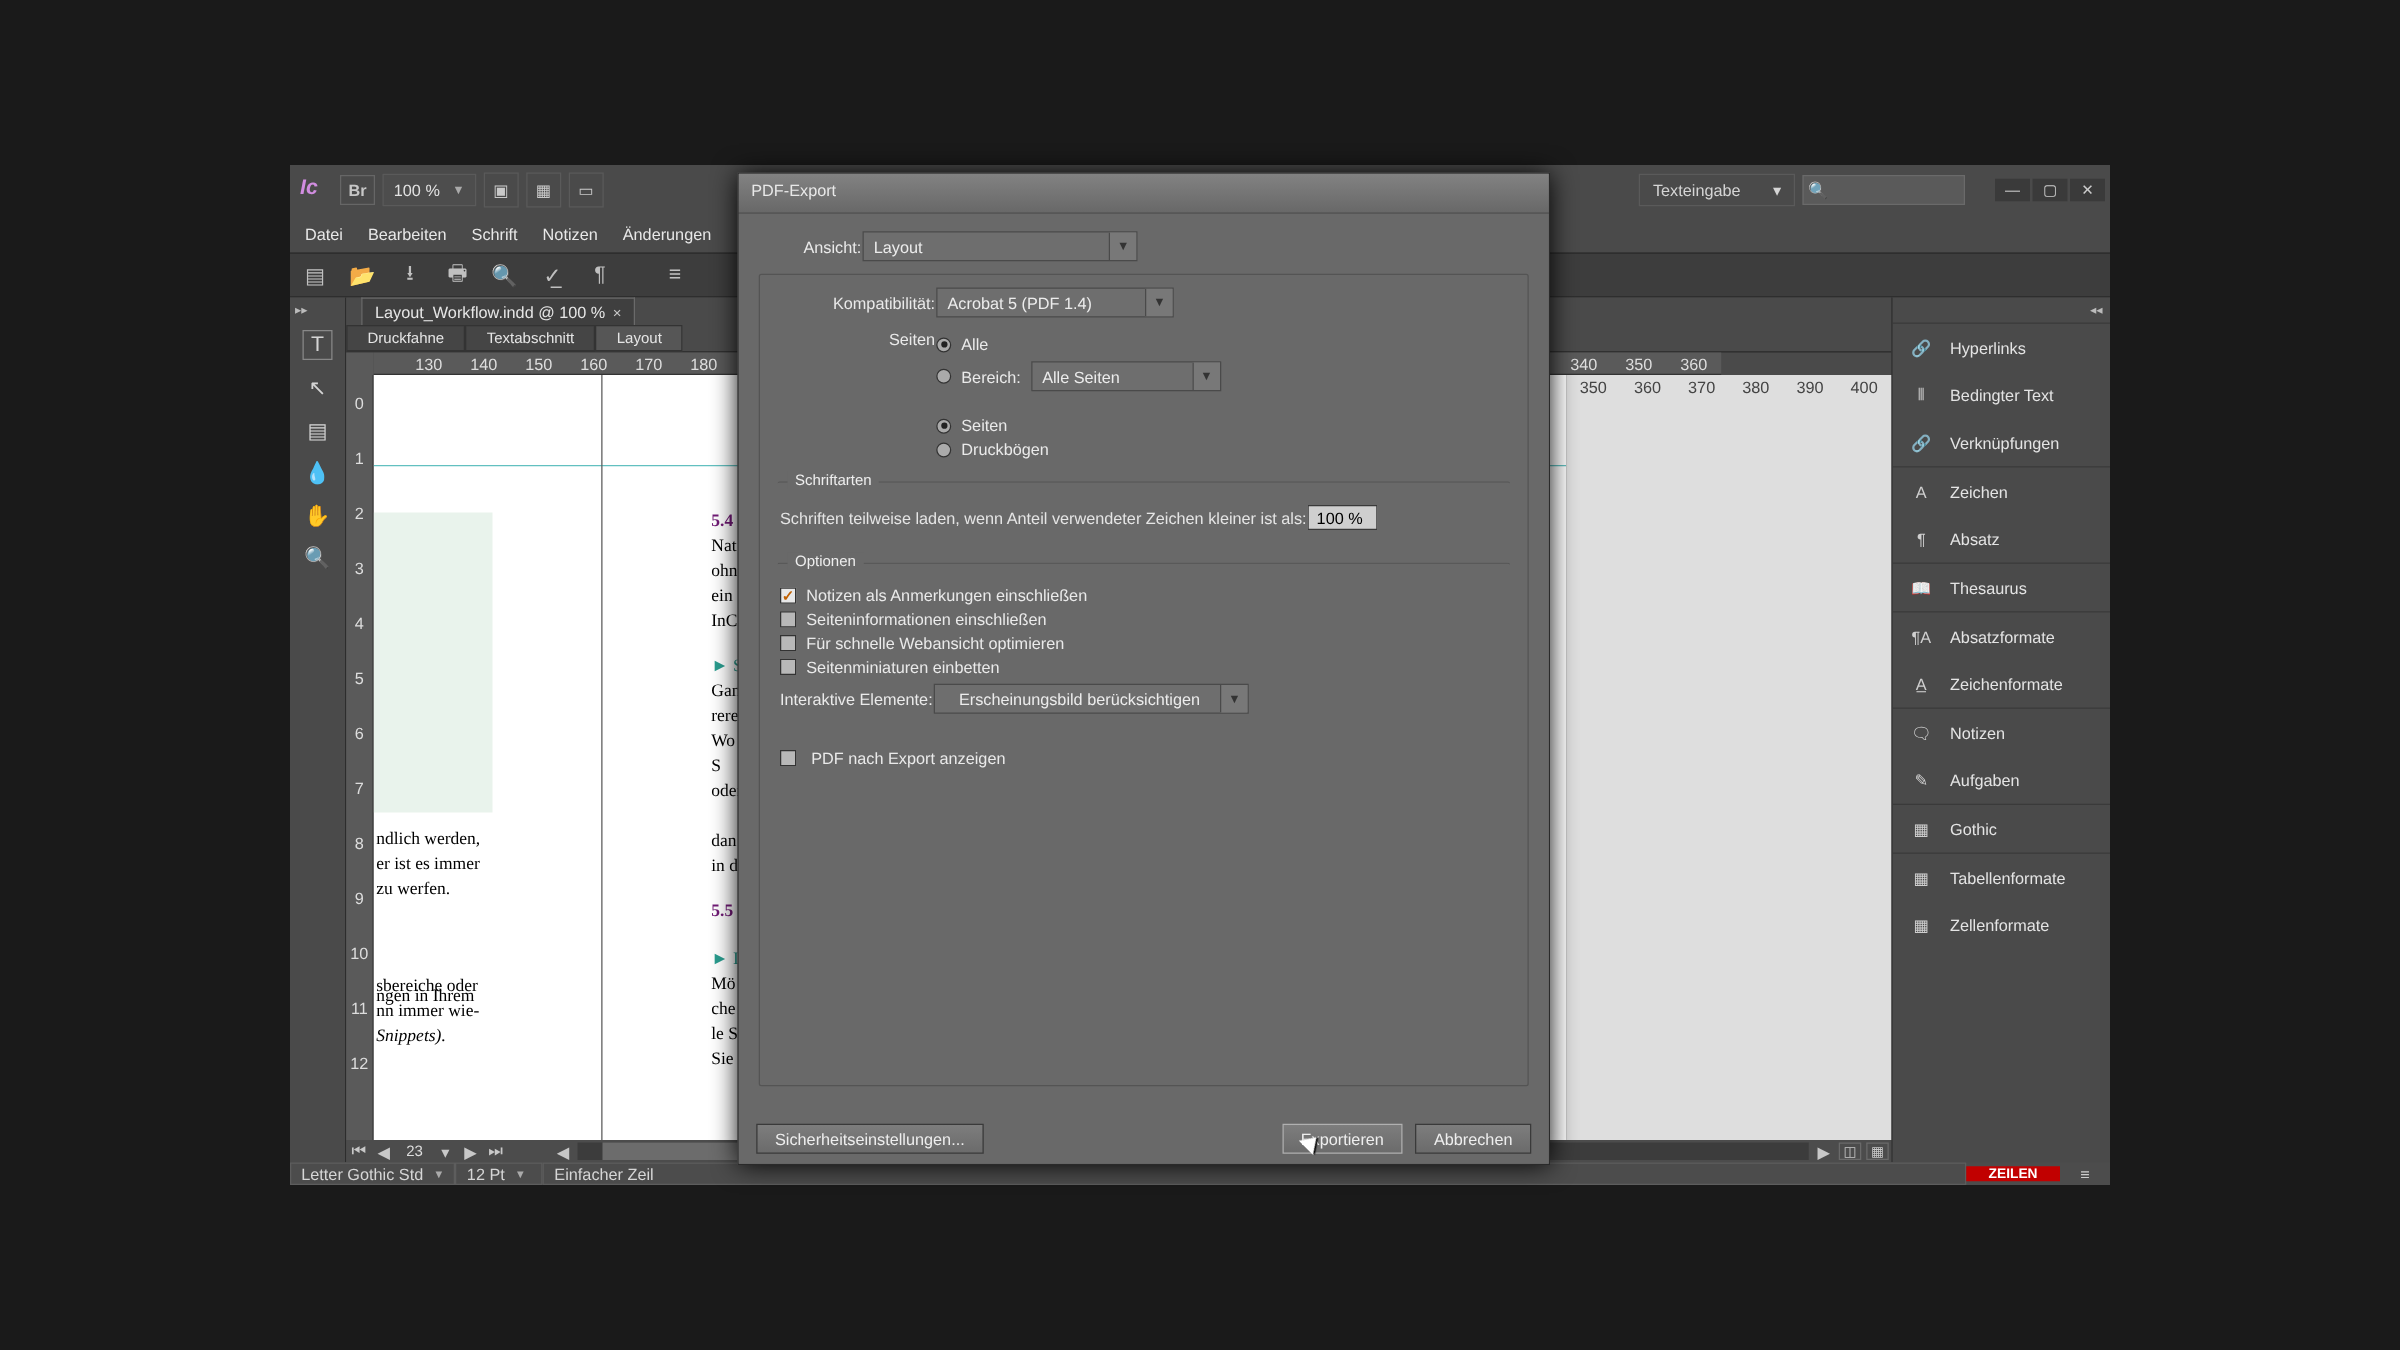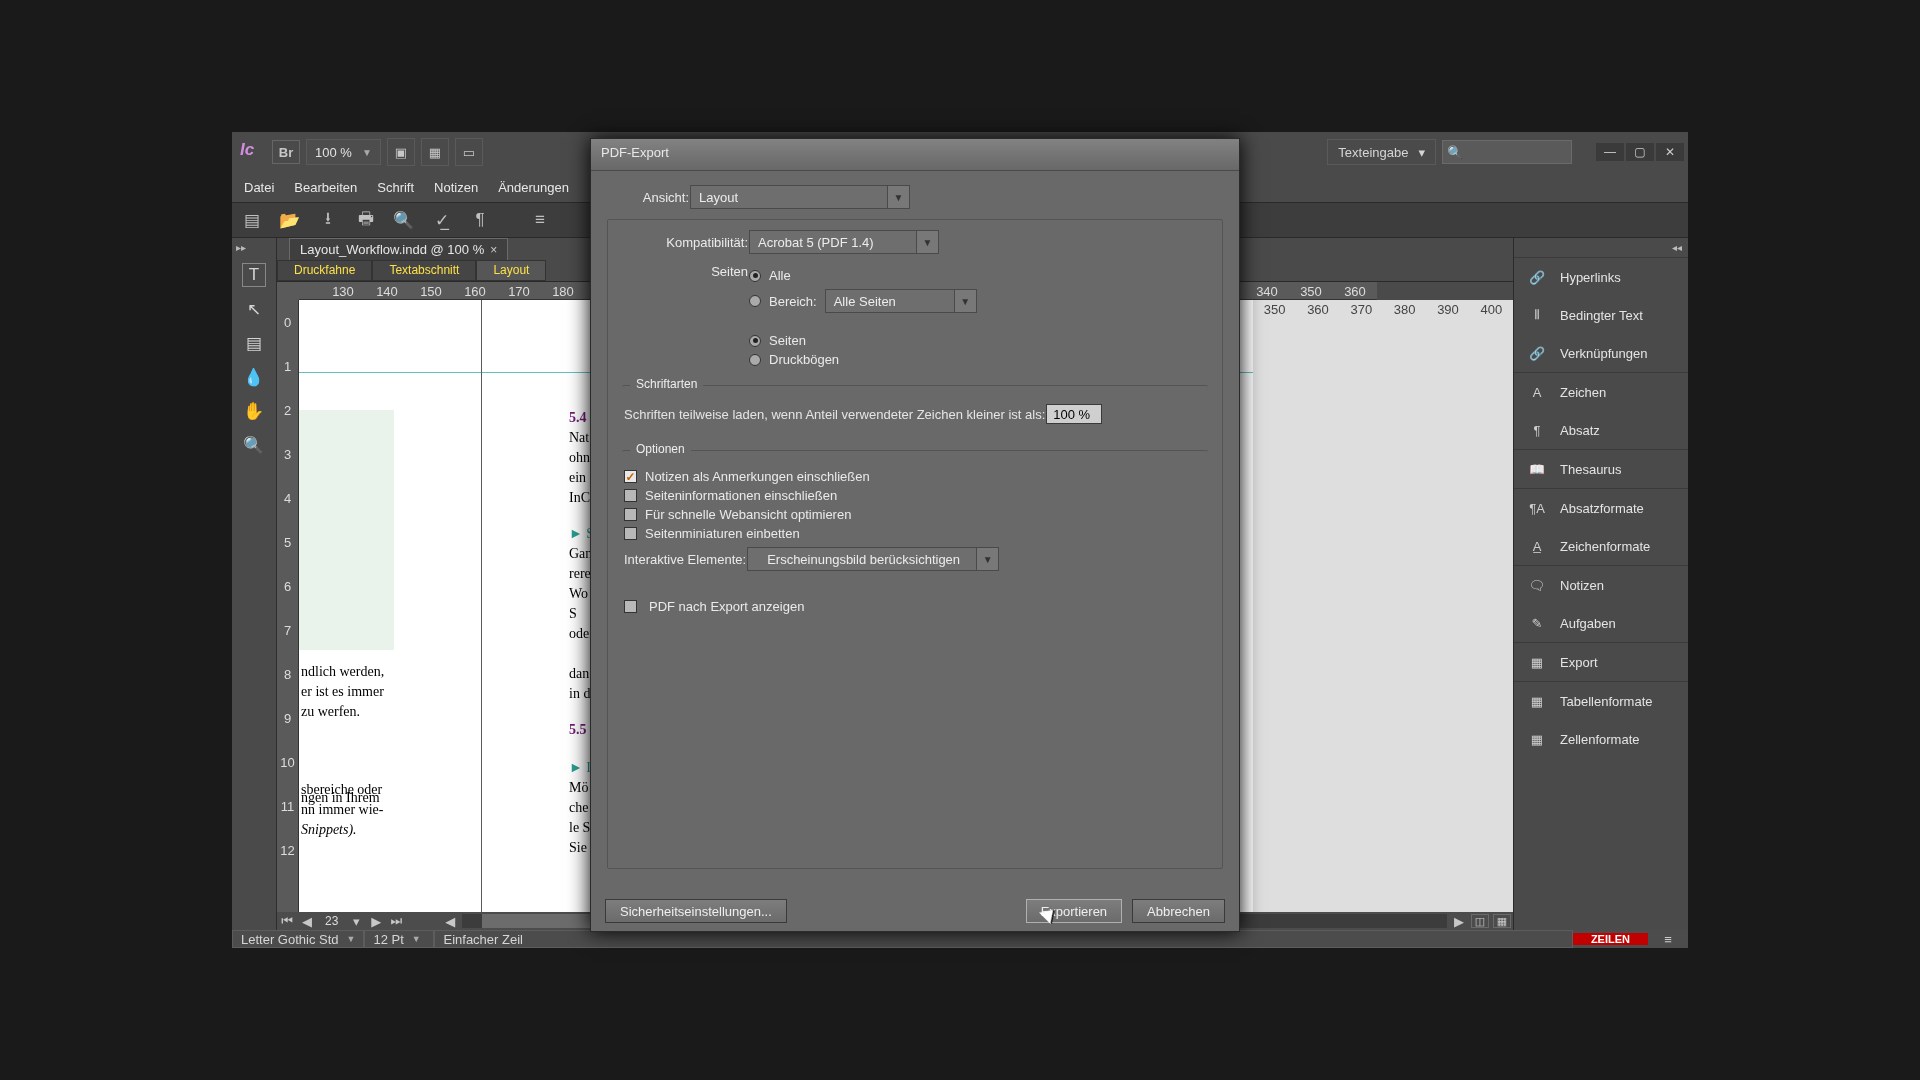--- a/index.html
+++ b/index.html
@@ -7,21 +7,21 @@
 .app-wrapper { width: 1456px; height: 816px; background: #4d4d4d; position: relative; }
 
 
 .title-bar { height: 40px; background: #4a4a4a; display: flex; align-items: center; padding: 0 4px; gap: 6px; }
 .app-logo { width: 30px; height: 26px; color: #d18de0; font-weight: bold; font-size: 17px; font-style: italic; padding: 1px 4px; }
 .br-btn { width: 28px; height: 24px; color: #c7c7c7; font-weight: bold; border: 1px solid #666; display:flex; align-items:center; justify-content:center; }
 .zoom-combo { display: flex; align-items: center; background: #4d4d4d; border: 1px solid #5a5a5a; height: 26px; padding: 0 8px; color: #e2e2e2; gap: 10px; }
 .zoom-combo .chev { font-size: 10px; color: #aaa; }
 .tb-ico { width: 28px; height: 28px; border: 1px solid #5a5a5a; display:flex; align-items:center; justify-content:center; color:#c8c8c8; }
 .title-spacer { flex: 1; }
-.workspace-dd { display:flex; align-items:center; gap:10px; height: 26px; border:1px solid #5a5a5a; padding: 0 10px; color:#d5d5d5; }
+.workspace-dd { display:flex; align-items:center; gap:26px; height: 26px; border:1px solid #5a5a5a; padding: 0 10px; color:#d5d5d5; }
 .search-box { width: 130px; height: 24px; background: #5a5a5a; border:1px solid #6a6a6a; display:flex; align-items:center; padding:0 4px; color:#999; }
 .window-controls { display:flex; gap:2px; margin-left: 18px; }
 .winctl { width: 28px; height: 18px; background:#3a3a3a; color:#ccc; display:flex; align-items:center; justify-content:center; font-size: 12px; }
 
 
 .menu-bar { height: 30px; background:#4a4a4a; display:flex; align-items:center; padding: 0 12px; gap: 20px; color: #e8e8e8; }
 .menu-bar span { cursor: default; }
 
 
 .icon-toolbar { height: 36px; background:#3d3d3d; border-top:1px solid #2a2a2a; border-bottom:1px solid #2a2a2a; display:flex; align-items:center; padding:0 10px; gap:18px; color:#c0c0c0; }
@@ -33,21 +33,21 @@
 .tool-strip .dbl-chev { font-size:10px; color:#bbb; align-self: flex-start; margin-left:4px; }
 .tool-strip .tool { width:24px; height:24px; color:#d4d4d4; display:flex; align-items:center; justify-content:center; font-size:17px; }
 .tool.sel { border:1px solid #888; }
 
 .doc-area { flex:1; background:#4a4a4a; position:relative; display:flex; flex-direction:column; }
 .doc-tab-row { height: 22px; display:flex; align-items:center; padding-left:12px; }
 .doc-tab { height:22px; background:#3f3f3f; color:#e6e6e6; font-size:12px; padding:0 10px; display:flex; align-items:center; gap:6px; border-top:1px solid #6a6a6a; border-left:1px solid #6a6a6a; border-right:1px solid #6a6a6a;}
 .doc-tab .x { font-size:12px; color:#c9c9c9; }
 
 .view-tabs { height: 22px; display:flex; border-bottom:1px solid #2a2a2a; }
-.view-tabs .vt { padding: 2px 16px; background:#454545; color:#fde047; border:1px solid #333; font-size:12px;}
+.view-tabs .vt { padding: 2px 16px; background:#454545; color:#e5e5e5; border:1px solid #333; font-size:12px;}
 .view-tabs .vt.act { background:#565656;}
 
 .ruler-h { height:18px; background:#5a5a5a; color:#ddd; font-size:10px; display:flex; align-items:flex-end; padding-left:22px; overflow:hidden; position:relative; border-bottom:1px solid #333;}
 .ruler-h .tick { width:44px; text-align:center; flex:none;}
 .ruler-zero { width:22px; background:#5a5a5a; }
 
 .canvas-wrap { flex:1; display:flex; position:relative; }
 .ruler-v { width:22px; background:#5a5a5a; color:#ddd; font-size:10px; display:flex; flex-direction:column; align-items:center; border-right:1px solid #333;}
 .ruler-v .tickv { height:44px; display:flex; align-items:center; flex:none;}
 
@@ -340,21 +340,21 @@
               <span>Notizen</span>
             </div>
             <div class="panel-item">
               <span class="pico">✎</span>
               <span>Aufgaben</span>
             </div>
           </div>
           <div class="panel-group">
             <div class="panel-item">
               <span class="pico">▦</span>
-              <span>Export</span>
+              <span>Gothic</span>
             </div>
           </div>
           <div class="panel-group">
             <div class="panel-item">
               <span class="pico">▦</span>
               <span>Tabellenformate</span>
             </div>
             <div class="panel-item">
               <span class="pico">▦</span>
               <span>Zellenformate</span>

